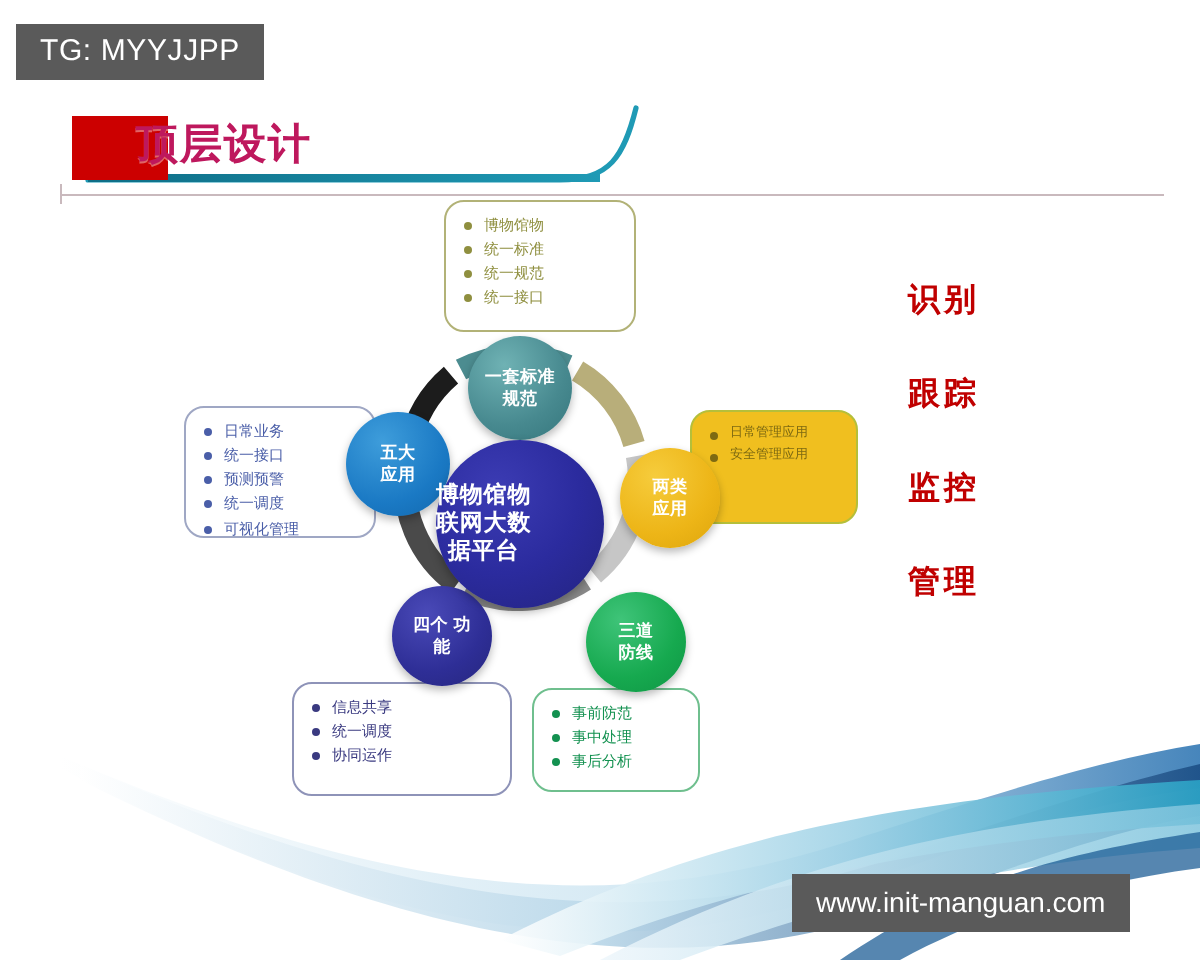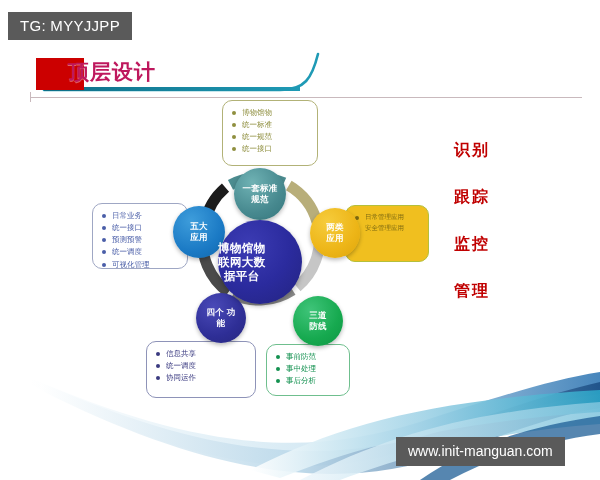--- a/index.html
+++ b/index.html
@@ -69,21 +69,21 @@
     display:flex;align-items:center;justify-content:center;
     text-align:center;color:#ffffff;font-size:8.5px;font-weight:bold;
     line-height:1.3;letter-spacing:.3px;
     box-shadow:0 2px 4px rgba(0,0,0,.28);
     z-index:8;
   }
   .node.n-top{left:234px;top:168px;width:52px;height:52px;
     background:radial-gradient(circle at 35% 28%,#6fb2b4 0%,#47898f 60%,#35767c 100%);}
   .node.n-left{left:173px;top:206px;width:52px;height:52px;
     background:radial-gradient(circle at 35% 28%,#3e9ddb 0%,#1a79c4 62%,#1268ad 100%);}
-  .node.n-right{left:310px;top:208px;width:50px;height:50px;
+  .node.n-right{left:310px;top:224px;width:50px;height:50px;
     background:radial-gradient(circle at 35% 28%,#f6cc3c 0%,#edb517 60%,#dda50c 100%);align-items:center;}
   .node.n-botleft{left:196px;top:293px;width:50px;height:50px;
     background:radial-gradient(circle at 35% 28%,#4a4ab8 0%,#2e2e96 60%,#26267e 100%);}
   .node.n-botright{left:293px;top:296px;width:50px;height:50px;
     background:radial-gradient(circle at 35% 28%,#3fc479 0%,#16a94f 60%,#0f9544 100%);}
 
   
   .box{
     position:absolute;border-radius:10px;background:#ffffff;
     border:1.4px solid #bbb;z-index:6;

